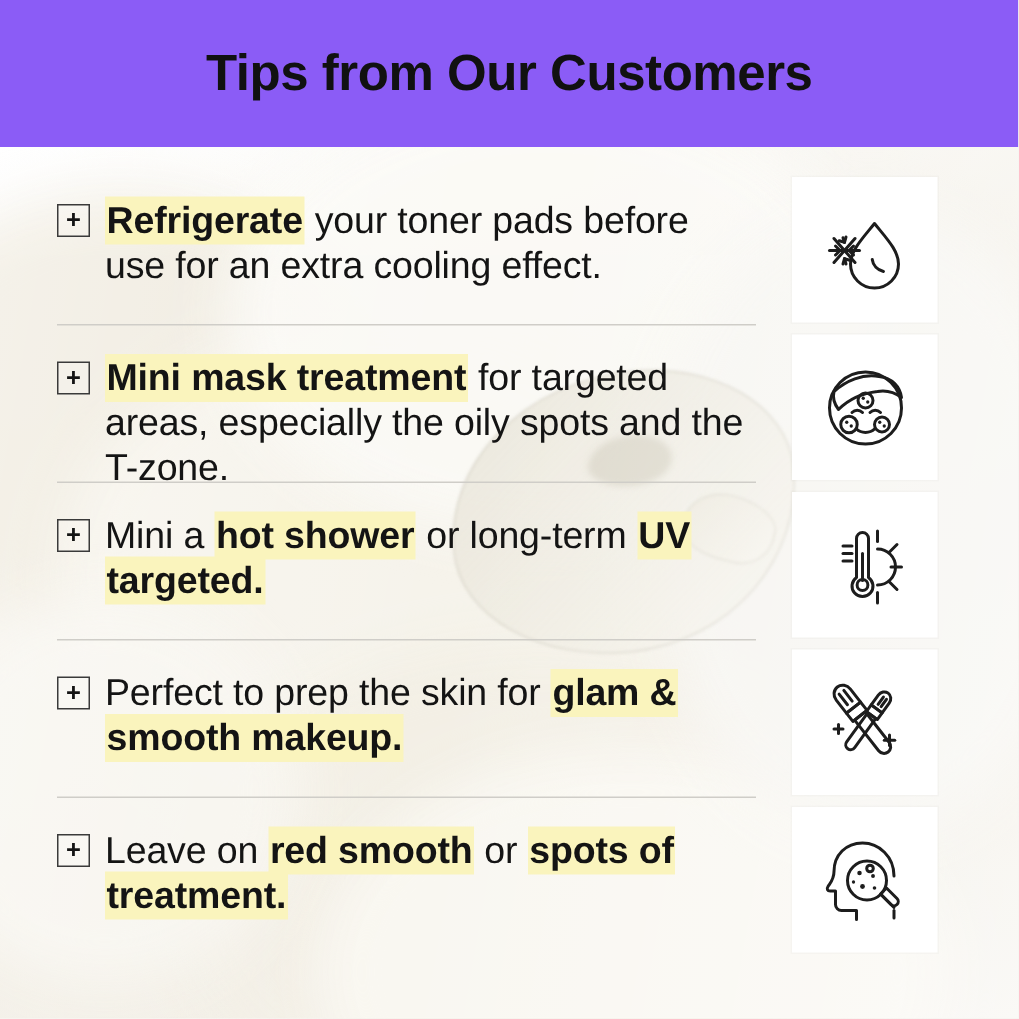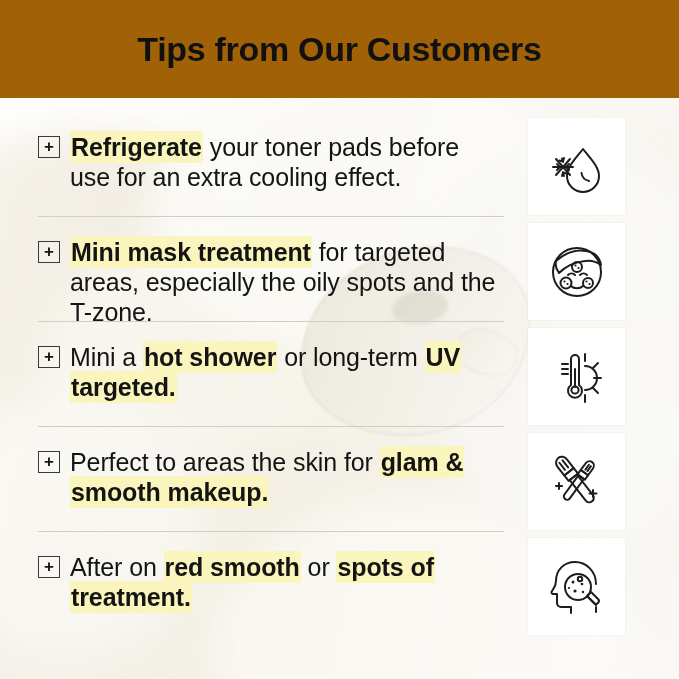--- a/index.html
+++ b/index.html
@@ -82,21 +82,21 @@
     position: absolute;
     left: 0; top: 0; width: 679px; height: 581px;
     background: linear-gradient(100deg, rgba(255,255,255,.35) 0%, rgba(255,255,255,0) 45%, rgba(255,255,255,.45) 100%);
   }
 
   
   .header {
     position: absolute;
     left: 0; top: 0;
     width: 679px; height: 98px;
-    background: #a16207;
+    background: #8b5cf6;
     z-index: 3;
     display: flex;
     align-items: center;
     justify-content: center;
   }
   .header-title {
     font-size: 34px;
     font-weight: bold;
     color: #111111;
     letter-spacing: -0.3px;
@@ -235,30 +235,30 @@
       <div class="tip-text">
         <span>Mini a </span><span class="hl">hot shower</span><span> or long-term </span><span class="hl">UV targeted.</span>
       </div>
     </div>
 
     <div class="tip-row">
       <div class="plus-box">
         <span class="glyph">+</span>
       </div>
       <div class="tip-text">
-        <span>Perfect to areas the skin for </span><span class="hl">glam &amp; smooth makeup.</span>
+        <span>Perfect to prep the skin for </span><span class="hl">glam &amp; smooth makeup.</span>
       </div>
     </div>
 
     <div class="tip-row last">
       <div class="plus-box">
         <span class="glyph">+</span>
       </div>
       <div class="tip-text">
-        <span>After on </span><span class="hl">red smooth</span><span> or </span><span class="hl">spots of treatment.</span>
+        <span>Leave on </span><span class="hl">red smooth</span><span> or </span><span class="hl">spots of treatment.</span>
       </div>
     </div>
 
   </div>
 
   <div class="icon-col">
 
     <div class="icon-box">
       <svg width="64" height="64" viewBox="0 0 64 64">
         <path class="ico-stroke" d="M38 14 C30 24, 22 32, 22 41 A16 16 0 0 0 54 41 C54 32, 46 24, 38 14 Z"></path>

